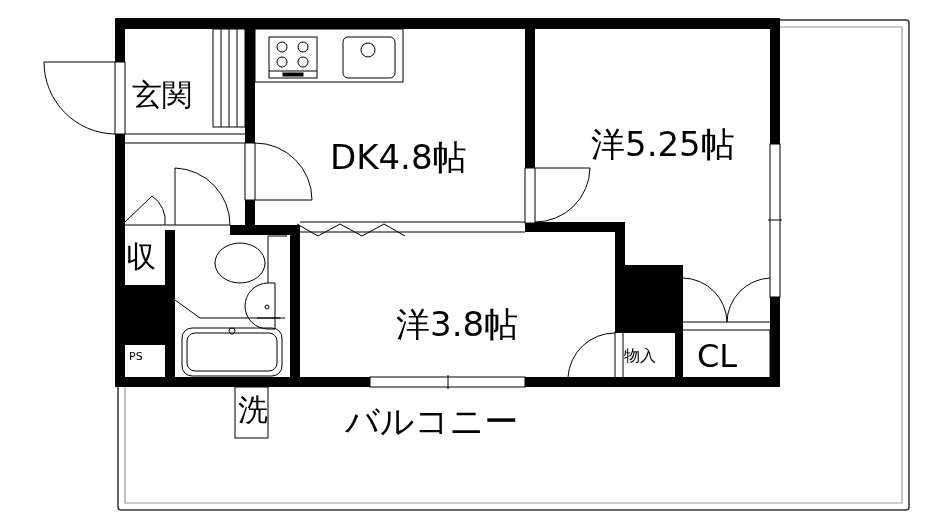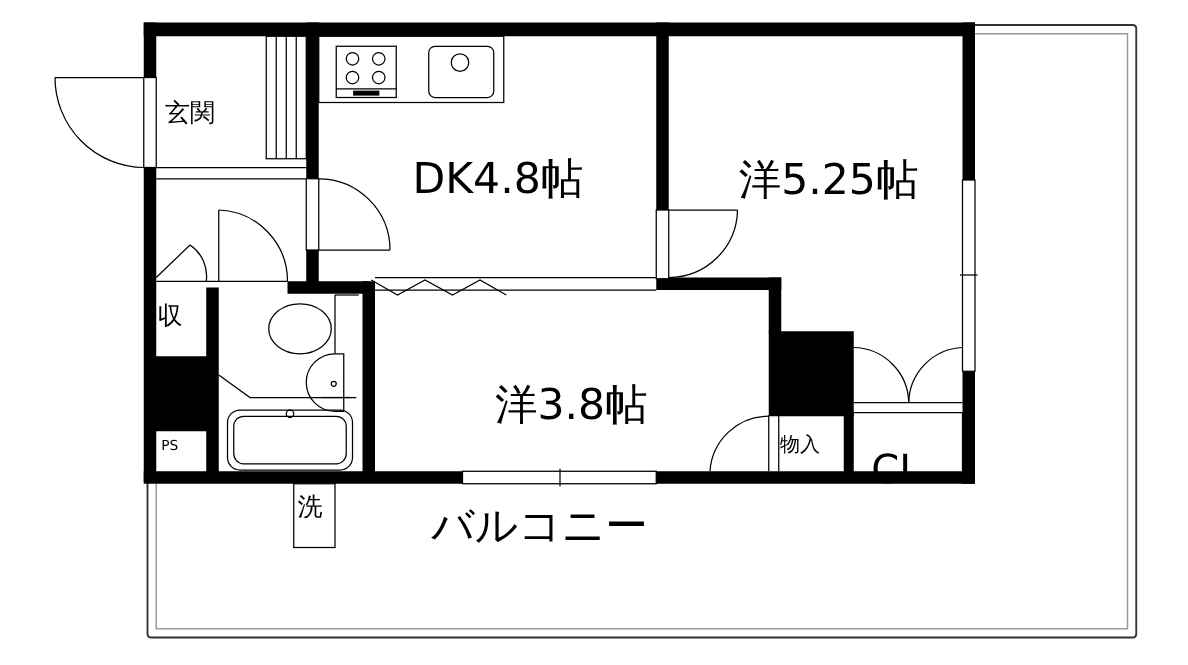--- a/index.html
+++ b/index.html
@@ -1,20 +1,20 @@
 <!DOCTYPE html>
 <html><head>
 <meta charset="utf-8">
 <style>
   html, body { margin: 0; padding: 0; background: #ffffff; }
   body { width: 950px; height: 532px; overflow: hidden; position: relative; font-family: "DejaVu Sans", sans-serif; }
   #plan { position: absolute; left: 0; top: 0; width: 950px; height: 532px; }
   .lbl { position: absolute; color: #000; white-space: nowrap; line-height: 1; }
   .room-lg { font-size: 34px; }
-  .room-md { font-size: 20px; }
+  .room-md { font-size: 30px; }
   .room-sm { font-size: 16px; }
   .room-xs { font-size: 11px; }
 </style>
 </head>
 <body>
 
 <svg id="plan" viewBox="0 0 950 532" xmlns="http://www.w3.org/2000/svg">
 
   <g fill="none">
     <path d="M780 20 L906 20 Q909 20 909 23 L909 507 Q909 510 906 510 L121 510 Q118 510 118 507 L118 385" stroke="#333" stroke-width="1.5"></path>
@@ -133,21 +133,21 @@
     <rect x="187" y="333" width="90" height="38" rx="8"></rect>
     <circle cx="232" cy="331" r="3"></circle>
     <line x1="268" y1="236" x2="268" y2="283"></line>
     <line x1="268" y1="236" x2="287" y2="236"></line>
   </g>
 
   <rect x="235" y="387" width="33" height="51" fill="#fff" stroke="#000" stroke-width="1"></rect>
 </svg>
 
 <div class="lbl room-md" style="left:132px;top:80px;">玄関</div>
-<div class="lbl room-lg" style="left:330px;top:126px;">DK4.8帖</div>
+<div class="lbl room-lg" style="left:330px;top:140px;">DK4.8帖</div>
 <div class="lbl room-lg" style="left:591px;top:127px;text-align:right;">洋5.25帖</div>
 <div class="lbl room-lg" style="left:396px;top:307px;">洋3.8帖</div>
 <div class="lbl room-md" style="left:126px;top:242px;background:#fff;">収</div>
 <div class="lbl room-xs" style="left:126px;top:348px;background:#fff;padding:3px 3px;">PS</div>
 <div class="lbl room-md" style="left:238px;top:395px;">洗</div>
 <div class="lbl room-sm" style="left:624px;top:348px;">物入</div>
-<div class="lbl room-lg" style="left:697px;top:359px;font-size:32px;">CL</div>
+<div class="lbl room-lg" style="left:697px;top:340px;font-size:32px;">CL</div>
 <div class="lbl room-lg" style="left:345px;top:404px;">バルコニー</div>
 
 </body></html>

